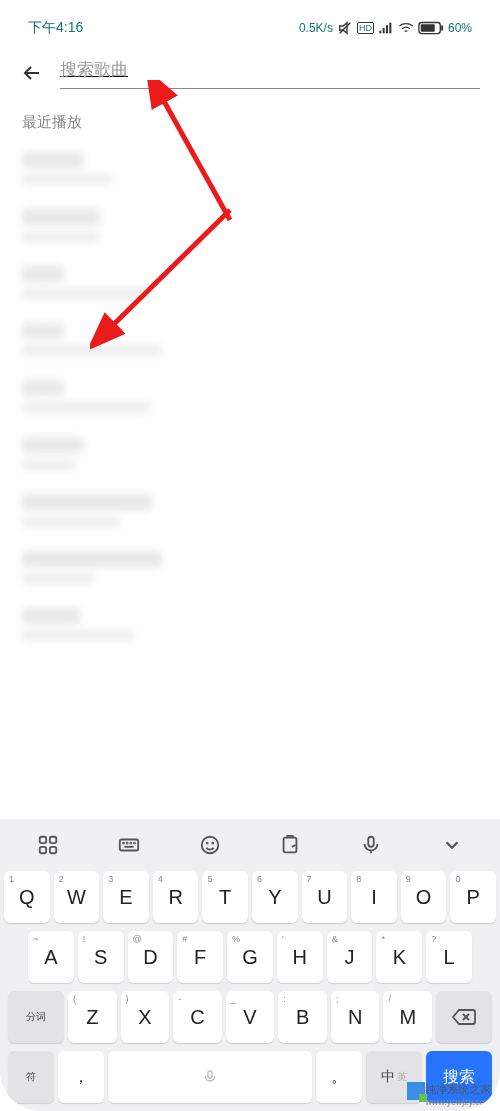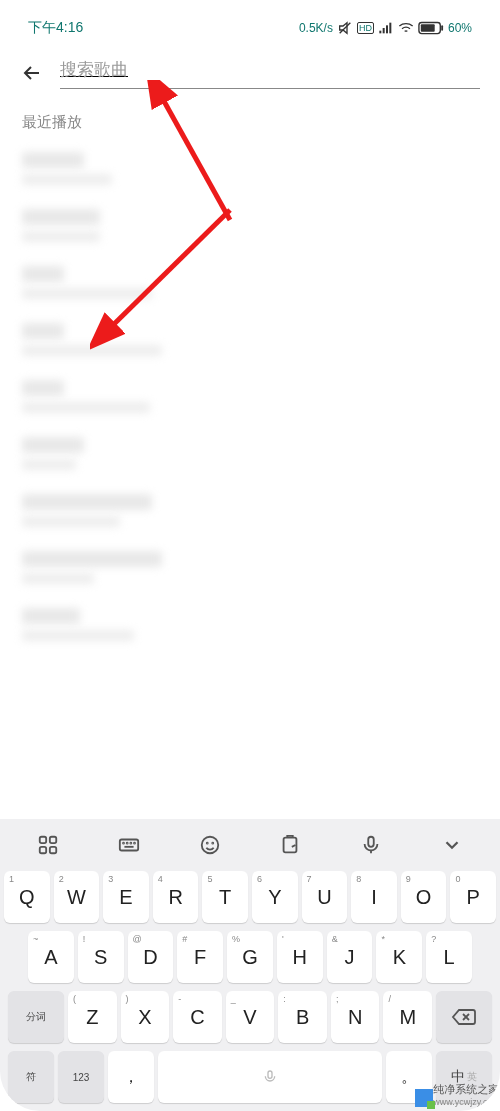--- a/index.html
+++ b/index.html
@@ -43,21 +43,21 @@
 
     .kb-last-row { display: flex; gap: 4px; padding: 0 4px 4px 4px; }
     .kb-space { flex: 1; background: #fff; border-radius: 6px; height: 52px; box-shadow: 0 1px 1px rgba(0,0,0,0.15); display: flex; align-items: center; justify-content: center; }
     .kb-search { flex: 0 0 66px; background: #2775ff; color: #fff; border-radius: 6px; height: 52px; display: flex; align-items: center; justify-content: center; box-shadow: 0 1px 1px rgba(0,0,0,0.15); font-size: 16px; }
     .kb-last-func { flex: 0 0 46px; }
     .kb-comma { flex: 0 0 46px; }
     .kb-period { flex: 0 0 46px; }
     .kb-lang { flex: 0 0 56px; font-size: 14px; }
     .kb-lang .sub { font-size: 10px; color: #aaa; margin-left: 2px; }
 
-    .watermark { position: absolute; bottom: 4px; right: 0; display: flex; align-items: flex-end; gap: 0; font-size: 11px; color: #555; z-index: 10; }
+    .watermark { position: absolute; bottom: 4px; right: 8px; display: flex; align-items: flex-start; gap: 0; font-size: 11px; color: #555; z-index: 10; }
     .watermark .logo { width: 18px; height: 18px; background: #3a8ee6; position:relative; }
     .watermark .logo::after { content:''; position:absolute; width:8px; height:8px; background:#6ac04a; right:-2px; bottom:-2px; }
   </style>
 </head>
 <body>
 
 <div class="status-bar">
   <div class="status-left">下午4:16</div>
   <div class="status-right">
     <span>0.5K/s</span>
@@ -319,37 +319,37 @@
       <div class="kb-func kb-backspace">
         <svg width="26" height="20" viewBox="0 0 26 20" fill="none" stroke="#555" stroke-width="1.8">
             <path d="M8 3h14a2 2 0 012 2v10a2 2 0 01-2 2H8l-6-7 6-7z"></path>
             <line x1="12" y1="7" x2="18" y2="13"></line>
             <line x1="18" y1="7" x2="12" y2="13"></line>
           </svg>
       </div>
     </div>
     <div class="kb-last-row">
       <div class="kb-func kb-last-func">符</div>
-      <div class="kb-func kb-last-func">123</div>
       <div class="kb-func-key kb-comma">
           <span class="kb-key-main" style="font-size:16px;">，</span>
         </div>
       <div class="kb-space">
         <svg width="16" height="16" viewBox="0 0 24 24" fill="none" stroke="#bbb" stroke-width="2">
             <rect x="9" y="3" width="6" height="11" rx="3"></rect>
             <path d="M5 11a7 7 0 0014 0"></path>
           </svg>
       </div>
       <div class="kb-func-key kb-period">
           <span class="kb-key-main" style="font-size:16px;">。</span>
         </div>
       <div class="kb-func kb-lang">
           <span>中</span>
           <span class="sub">英</span>
         </div>
+      <div class="kb-search">搜索</div>
     </div>
   </div>
 </div>
 
 <div class="watermark">
   <div class="logo"></div>
   <div>
     <div>纯净系统之家</div>
     <div style="font-size:9px;color:#888;">www.ycwjzy.com</div>
   </div>

